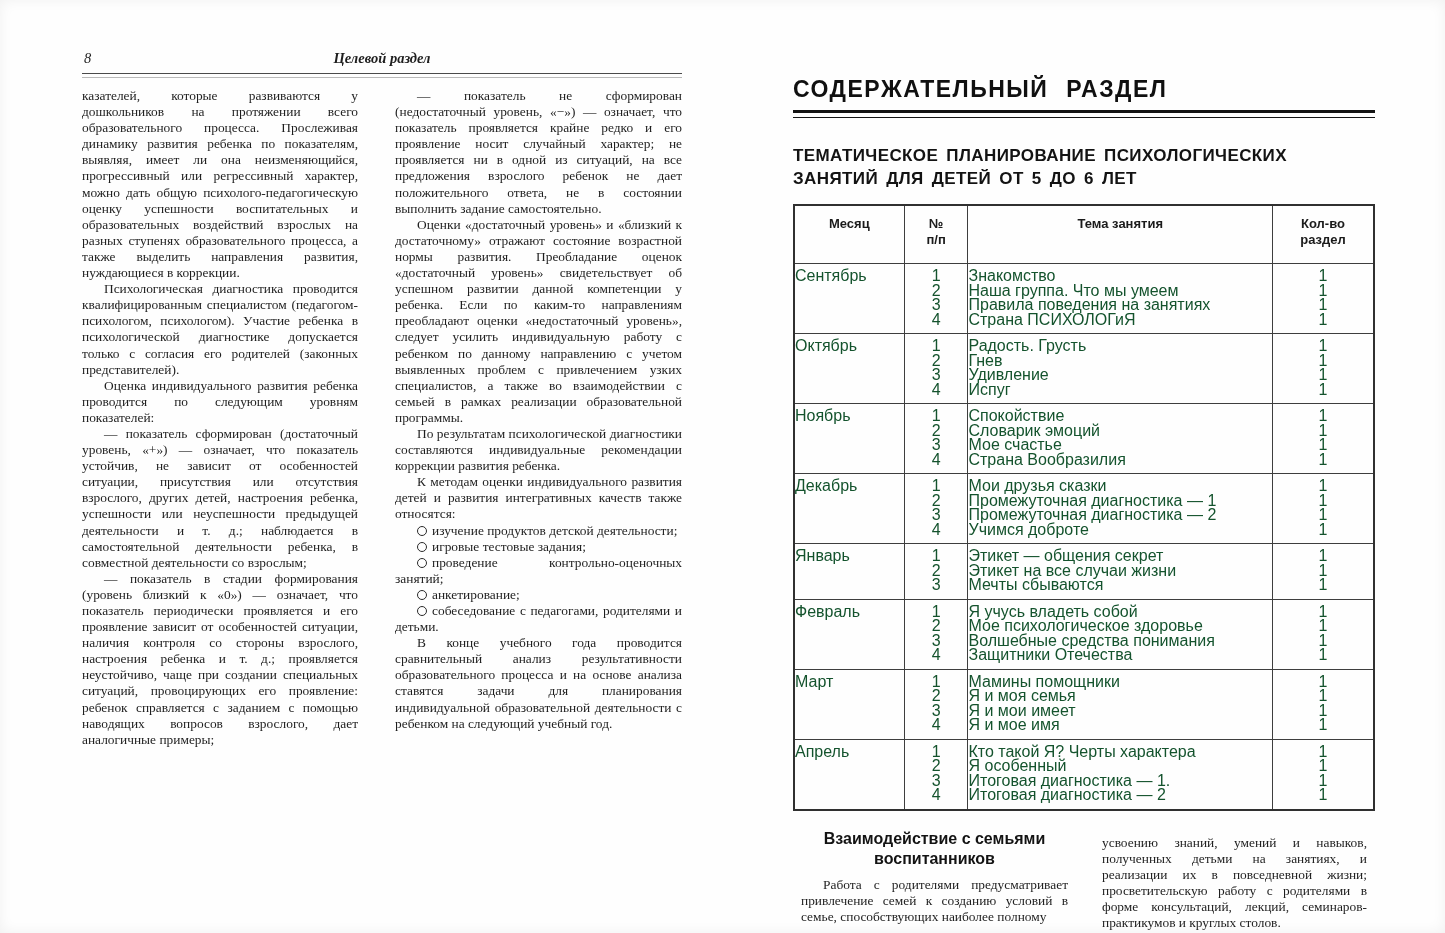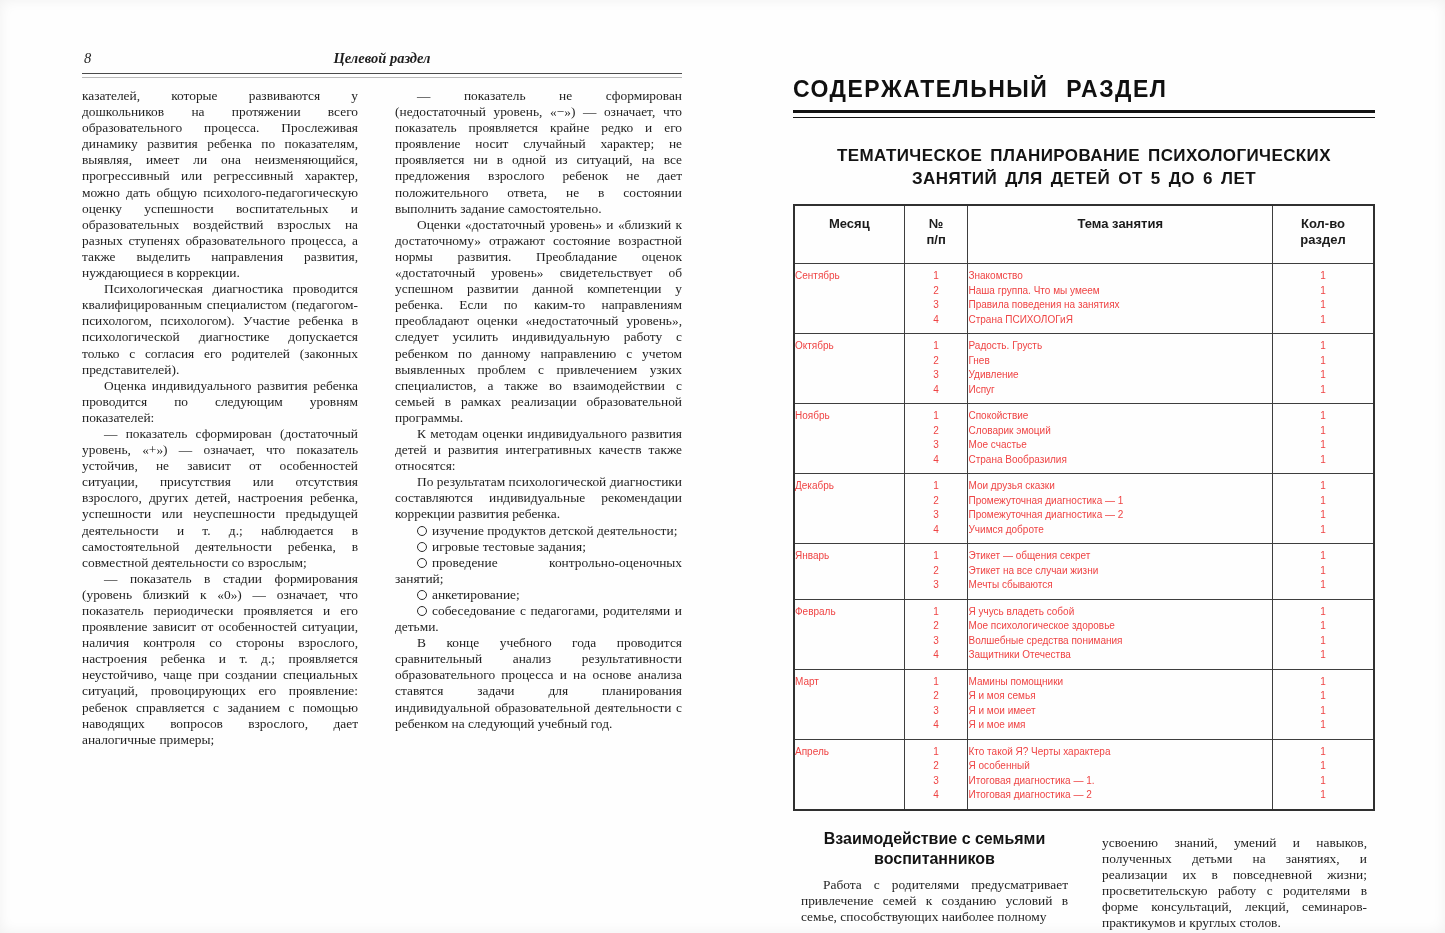--- a/index.html
+++ b/index.html
@@ -22,29 +22,29 @@
   .bullet-circle{display:inline-block;width:8px;height:8px;border:1.4px solid #2a2a2a;
                  border-radius:50%;margin-right:5px;vertical-align:-1px;}
 
   
   .page-right{position:absolute;left:793px;top:76px;width:582px;}
   .section-title{margin:0;font-family:"Liberation Sans",sans-serif;
                  font-weight:bold;font-size:23px;line-height:26px;letter-spacing:1.5px;
                  word-spacing:10px;color:#101010;}
   .title-rule{margin-top:8px;height:4px;border-top:3px solid #141414;border-bottom:1px solid #141414;
               margin-bottom:26px;}
-  .subtitle{text-align:center;font-family:"Liberation Sans",sans-serif;font-weight:bold;
+  .subtitle{font-family:"Liberation Sans",sans-serif;font-weight:bold;
             font-size:17px;line-height:23px;letter-spacing:0.4px;word-spacing:3px;margin-bottom:14px;color:#131313;}
 
   table.plan{width:100%;border-collapse:collapse;border:2px solid #303030;}
   table.plan th,table.plan td{border:1px solid #3e3e3e;vertical-align:top;}
   table.plan th{height:46px;padding-top:10px;font-family:"Liberation Sans",sans-serif;
                 font-weight:bold;font-size:13px;line-height:16px;text-align:center;color:#1b1b1b;}
-  table.plan td{font-family:"Liberation Sans",sans-serif;font-size:10px;line-height:14.5px;
-                padding:5px 0 6px;color:#ef4444;}
+  table.plan td{font-family:"Liberation Sans",sans-serif;font-size:16px;line-height:14.5px;
+                padding:5px 0 6px;color:#14532d;}
   td.mcell{width:19%;padding-left:12px;}
   td.ncell{width:11%;text-align:center;}
   td.tcell{width:52.5%;padding-left:20px;}
   td.ccell{width:17.5%;text-align:center;}
   .cellline{min-height:14.5px;}
 
   .family{display:flex;margin-top:16px;}
   .fam-col1{width:283px;margin-right:18px;}
   .fam-col2{width:281px;}
   .family-heading{margin:2px 14px 6px;text-align:center;font-family:"Liberation Sans",sans-serif;
@@ -67,22 +67,22 @@
       <div class="tcol tcol1">
           <p class="para noindent">казателей, которые развиваются у дошкольников на протяжении всего образовательного процесса. Прослеживая динамику развития ребенка по показателям, выявляя, имеет ли она неизменяющийся, прогрессивный или регрессивный характер, можно дать общую психолого-педагогическую оценку успешности воспитательных и образовательных воздействий взрослых на разных ступенях образовательного процесса, а также выделить направления развития, нуждающиеся в коррекции.</p>
           <p class="para">Психологическая диагностика проводится квалифицированным специалистом (педагогом-психологом, психологом). Участие ребенка в психологической диагностике допускается только с согласия его родителей (законных представителей).</p>
           <p class="para">Оценка индивидуального развития ребенка проводится по следующим уровням показателей:</p>
           <p class="para">— показатель сформирован (достаточный уровень, «+») — означает, что показатель устойчив, не зависит от особенностей ситуации, присутствия или отсутствия взрослого, других детей, настроения ребенка, успешности или неуспешности предыдущей деятельности и т. д.; наблюдается в самостоятельной деятельности ребенка, в совместной деятельности со взрослым;</p>
           <p class="para">— показатель в стадии формирования (уровень близкий к «0») — означает, что показатель периодически проявляется и его проявление зависит от особенностей ситуации, наличия контроля со стороны взрослого, настроения ребенка и т. д.; проявляется неустойчиво, чаще при создании специальных ситуаций, провоцирующих его проявление: ребенок справляется с заданием с помощью наводящих вопросов взрослого, дает аналогичные примеры;</p>
         </div>
       <div class="tcol tcol2">
           <p class="para">— показатель не сформирован (недостаточный уровень, «−») — означает, что показатель проявляется крайне редко и его проявление носит случайный характер; не проявляется ни в одной из ситуаций, на все предложения взрослого ребенок не дает положительного ответа, не в состоянии выполнить задание самостоятельно.</p>
           <p class="para">Оценки «достаточный уровень» и «близкий к достаточному» отражают состояние возрастной нормы развития. Преобладание оценок «достаточный уровень» свидетельствует об успешном развитии данной компетенции у ребенка. Если по каким-то направлениям преобладают оценки «недостаточный уровень», следует усилить индивидуальную работу с ребенком по данному направлению с учетом выявленных проблем с привлечением узких специалистов, а также во взаимодействии с семьей в рамках реализации образовательной программы.</p>
+          <p class="para">По результатам психологической диагностики составляются индивидуальные рекомендации коррекции развития ребенка.</p>
           <p class="para">К методам оценки индивидуального развития детей и развития интегративных качеств также относятся:</p>
-          <p class="para">По результатам психологической диагностики составляются индивидуальные рекомендации коррекции развития ребенка.</p>
           <p class="para"><span class="bullet-circle"></span>изучение продуктов детской деятельности;</p>
           <p class="para"><span class="bullet-circle"></span>игровые тестовые задания;</p>
           <p class="para"><span class="bullet-circle"></span>проведение контрольно-оценочных занятий;</p>
           <p class="para"><span class="bullet-circle"></span>анкетирование;</p>
           <p class="para"><span class="bullet-circle"></span>собеседование с педагогами, родителями и детьми.</p>
           <p class="para">В конце учебного года проводится сравнительный анализ результативности образовательного процесса и на основе анализа ставятся задачи для планирования индивидуальной образовательной деятельности с ребенком на следующий учебный год.</p>
         </div>
     </div>
   </div>
 

